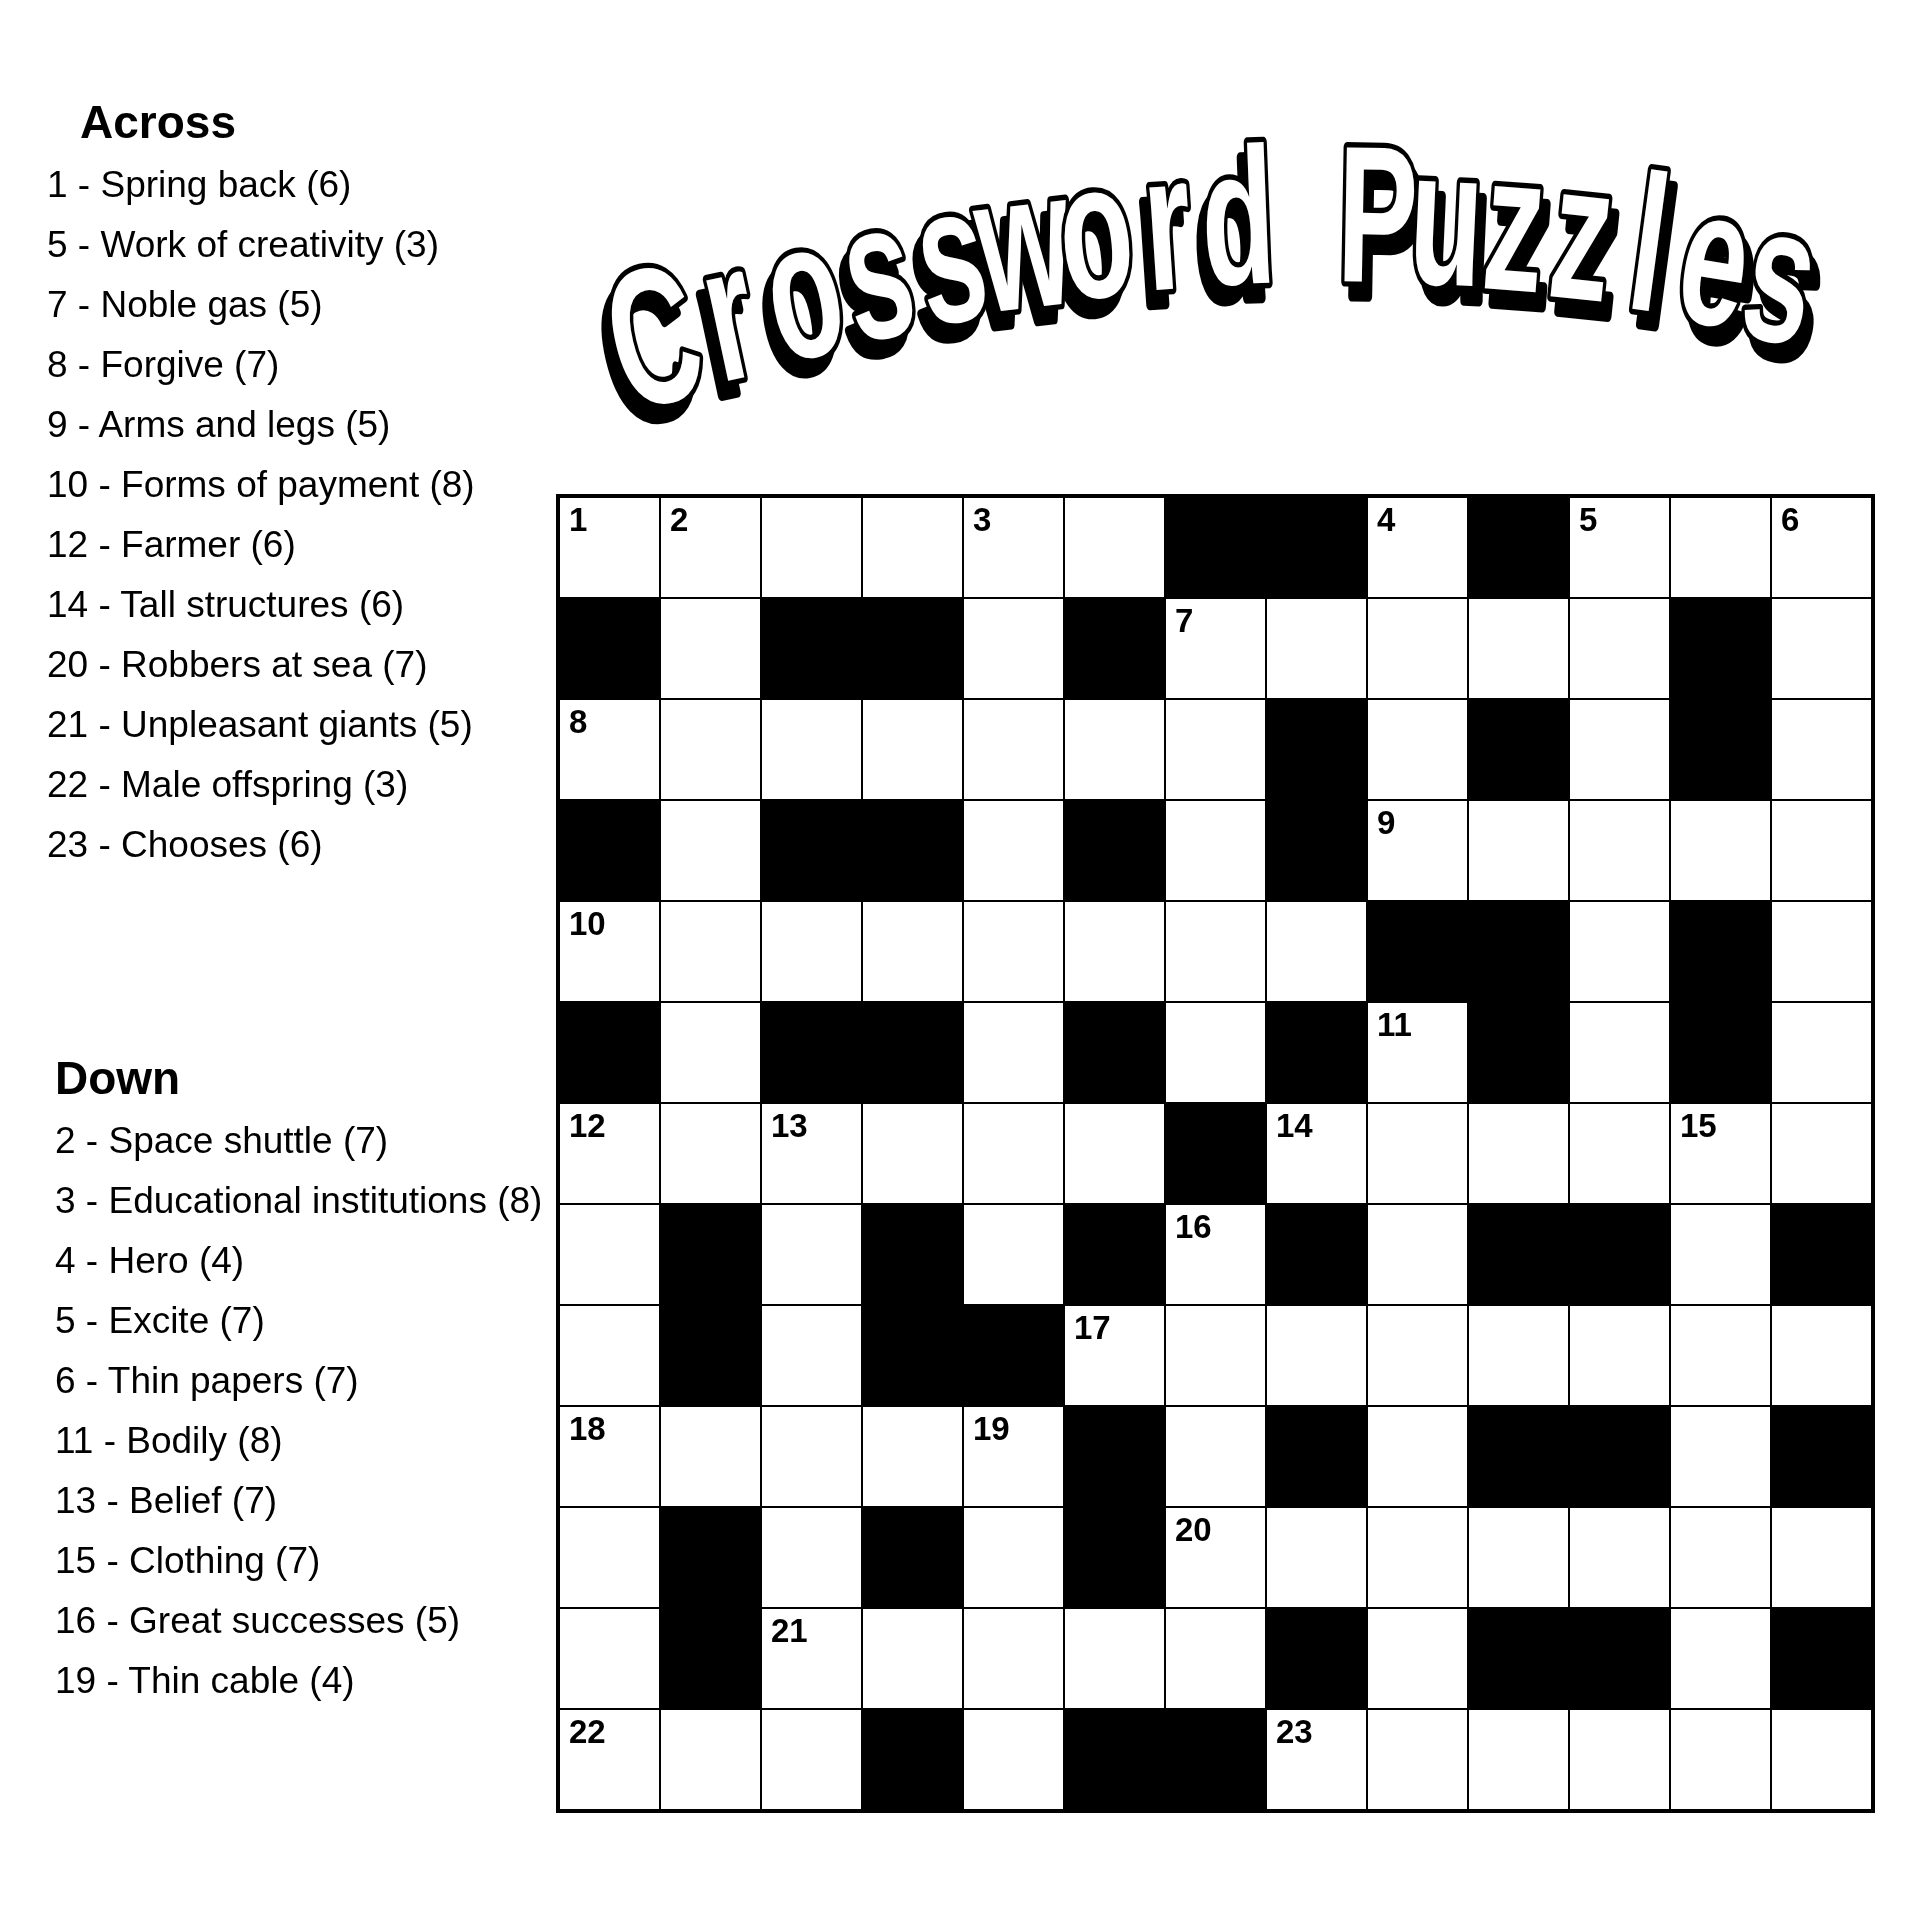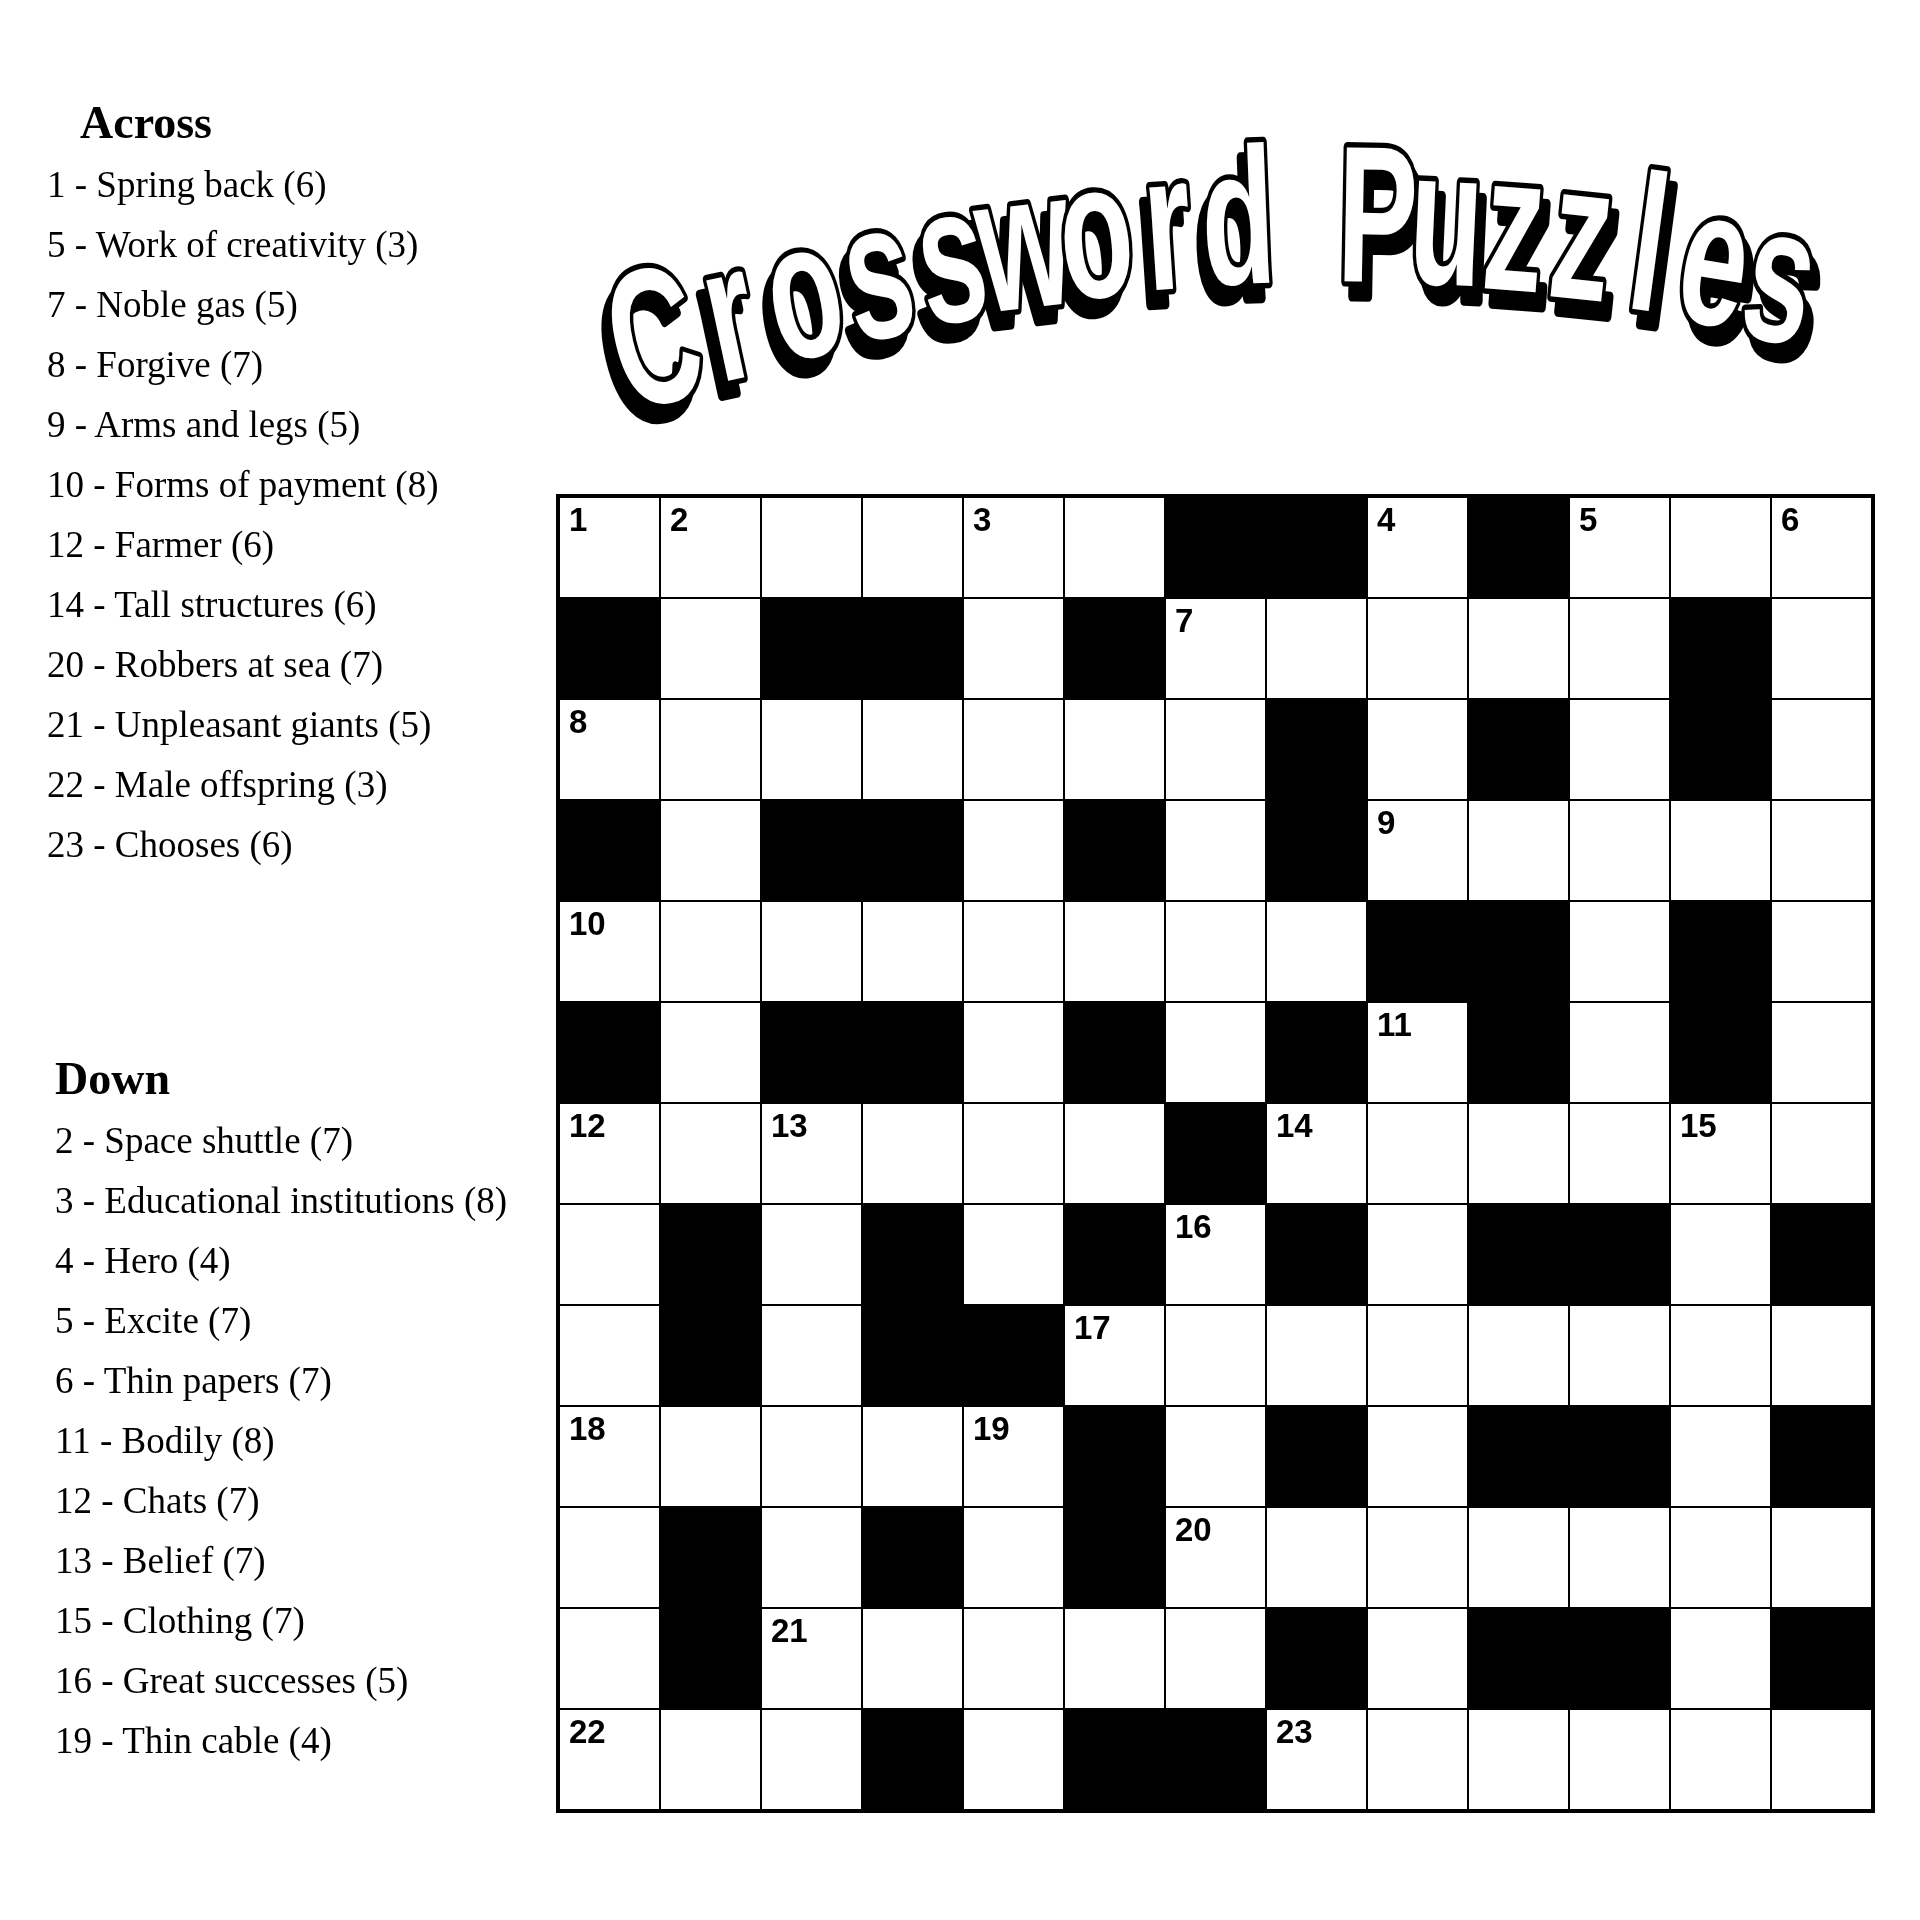--- a/index.html
+++ b/index.html
@@ -4,21 +4,21 @@
 <style>
   html, body { margin:0; padding:0; }
   body {
     width:1920px; height:1920px; position:relative;
     background:#ffffff; color:#000000;
     font-family:"Liberation Sans", sans-serif;
     overflow:hidden;
   }
 
   
-  .clues { position:absolute;font-family:Liberation Serif, serif; }
+  .clues { position:absolute; }
   .clues h2 {
     font-size:46px; font-weight:bold; margin:0 0 6px 0; line-height:53px;
   }
   .clues-across { left:47px; top:96px; }
   .clues-across h2 { margin-left:33px; }
   .clues-down { left:55px; top:1052px; }
   .clues ul { list-style:none; margin:0; padding:0; }
   .clues li {
     font-size:37px; line-height:60px; white-space:nowrap;
   }
@@ -81,21 +81,20 @@
 
   <section class="clues clues-down">
     <h2>Down</h2>
     <ul>
         <li>2 - Space shuttle (7)</li>
         <li>3 - Educational institutions (8)</li>
         <li>4 - Hero (4)</li>
         <li>5 - Excite (7)</li>
         <li>6 - Thin papers (7)</li>
         <li>11 - Bodily (8)</li>
-        <li>12 - Chats (7)</li>
         <li>13 - Belief (7)</li>
         <li>15 - Clothing (7)</li>
         <li>16 - Great successes (5)</li>
         <li>19 - Thin cable (4)</li>
       </ul>
   </section>
 
   <svg class="title-svg" width="1920" height="620" viewBox="0 0 1920 620">
       <text transform="translate(662.2 416.8) rotate(-13.4) scale(1 1.62)" class="title-glyph shadow" text-anchor="middle" vector-effect="non-scaling-stroke">C</text>
       <text transform="translate(735.9 392.5) rotate(-12.1) scale(1 1.62)" class="title-glyph shadow" text-anchor="middle" vector-effect="non-scaling-stroke">r</text>

